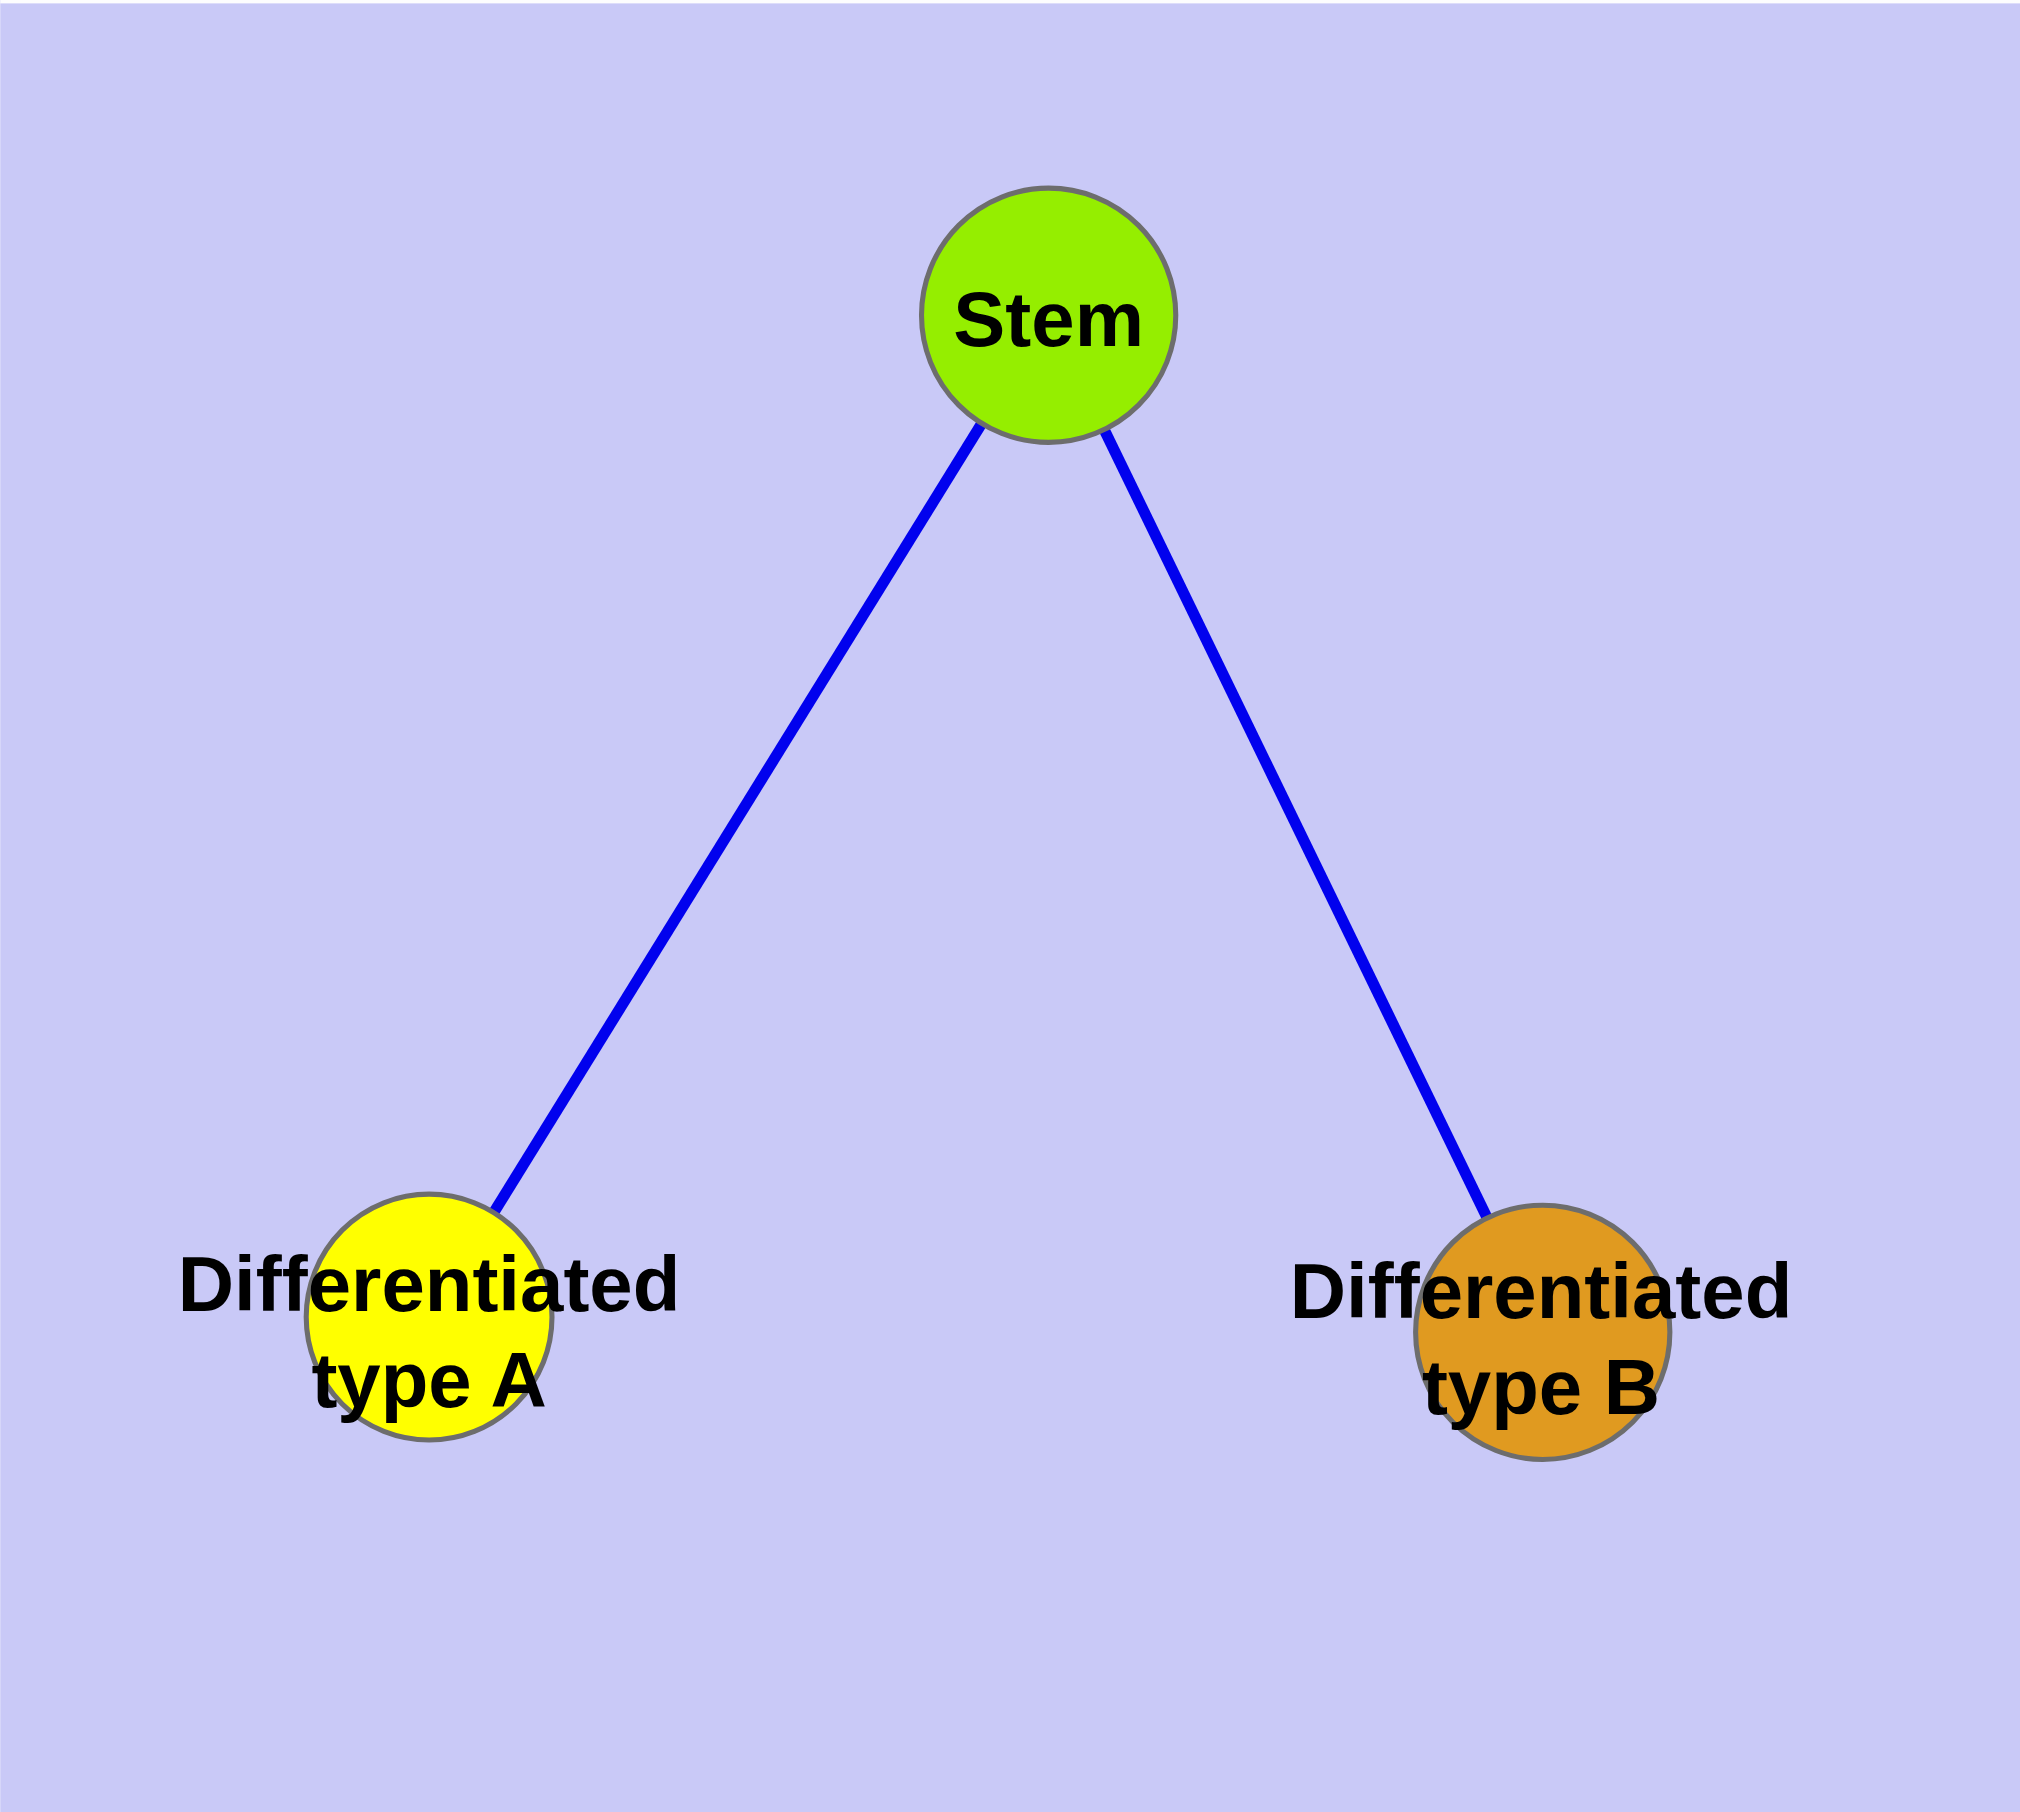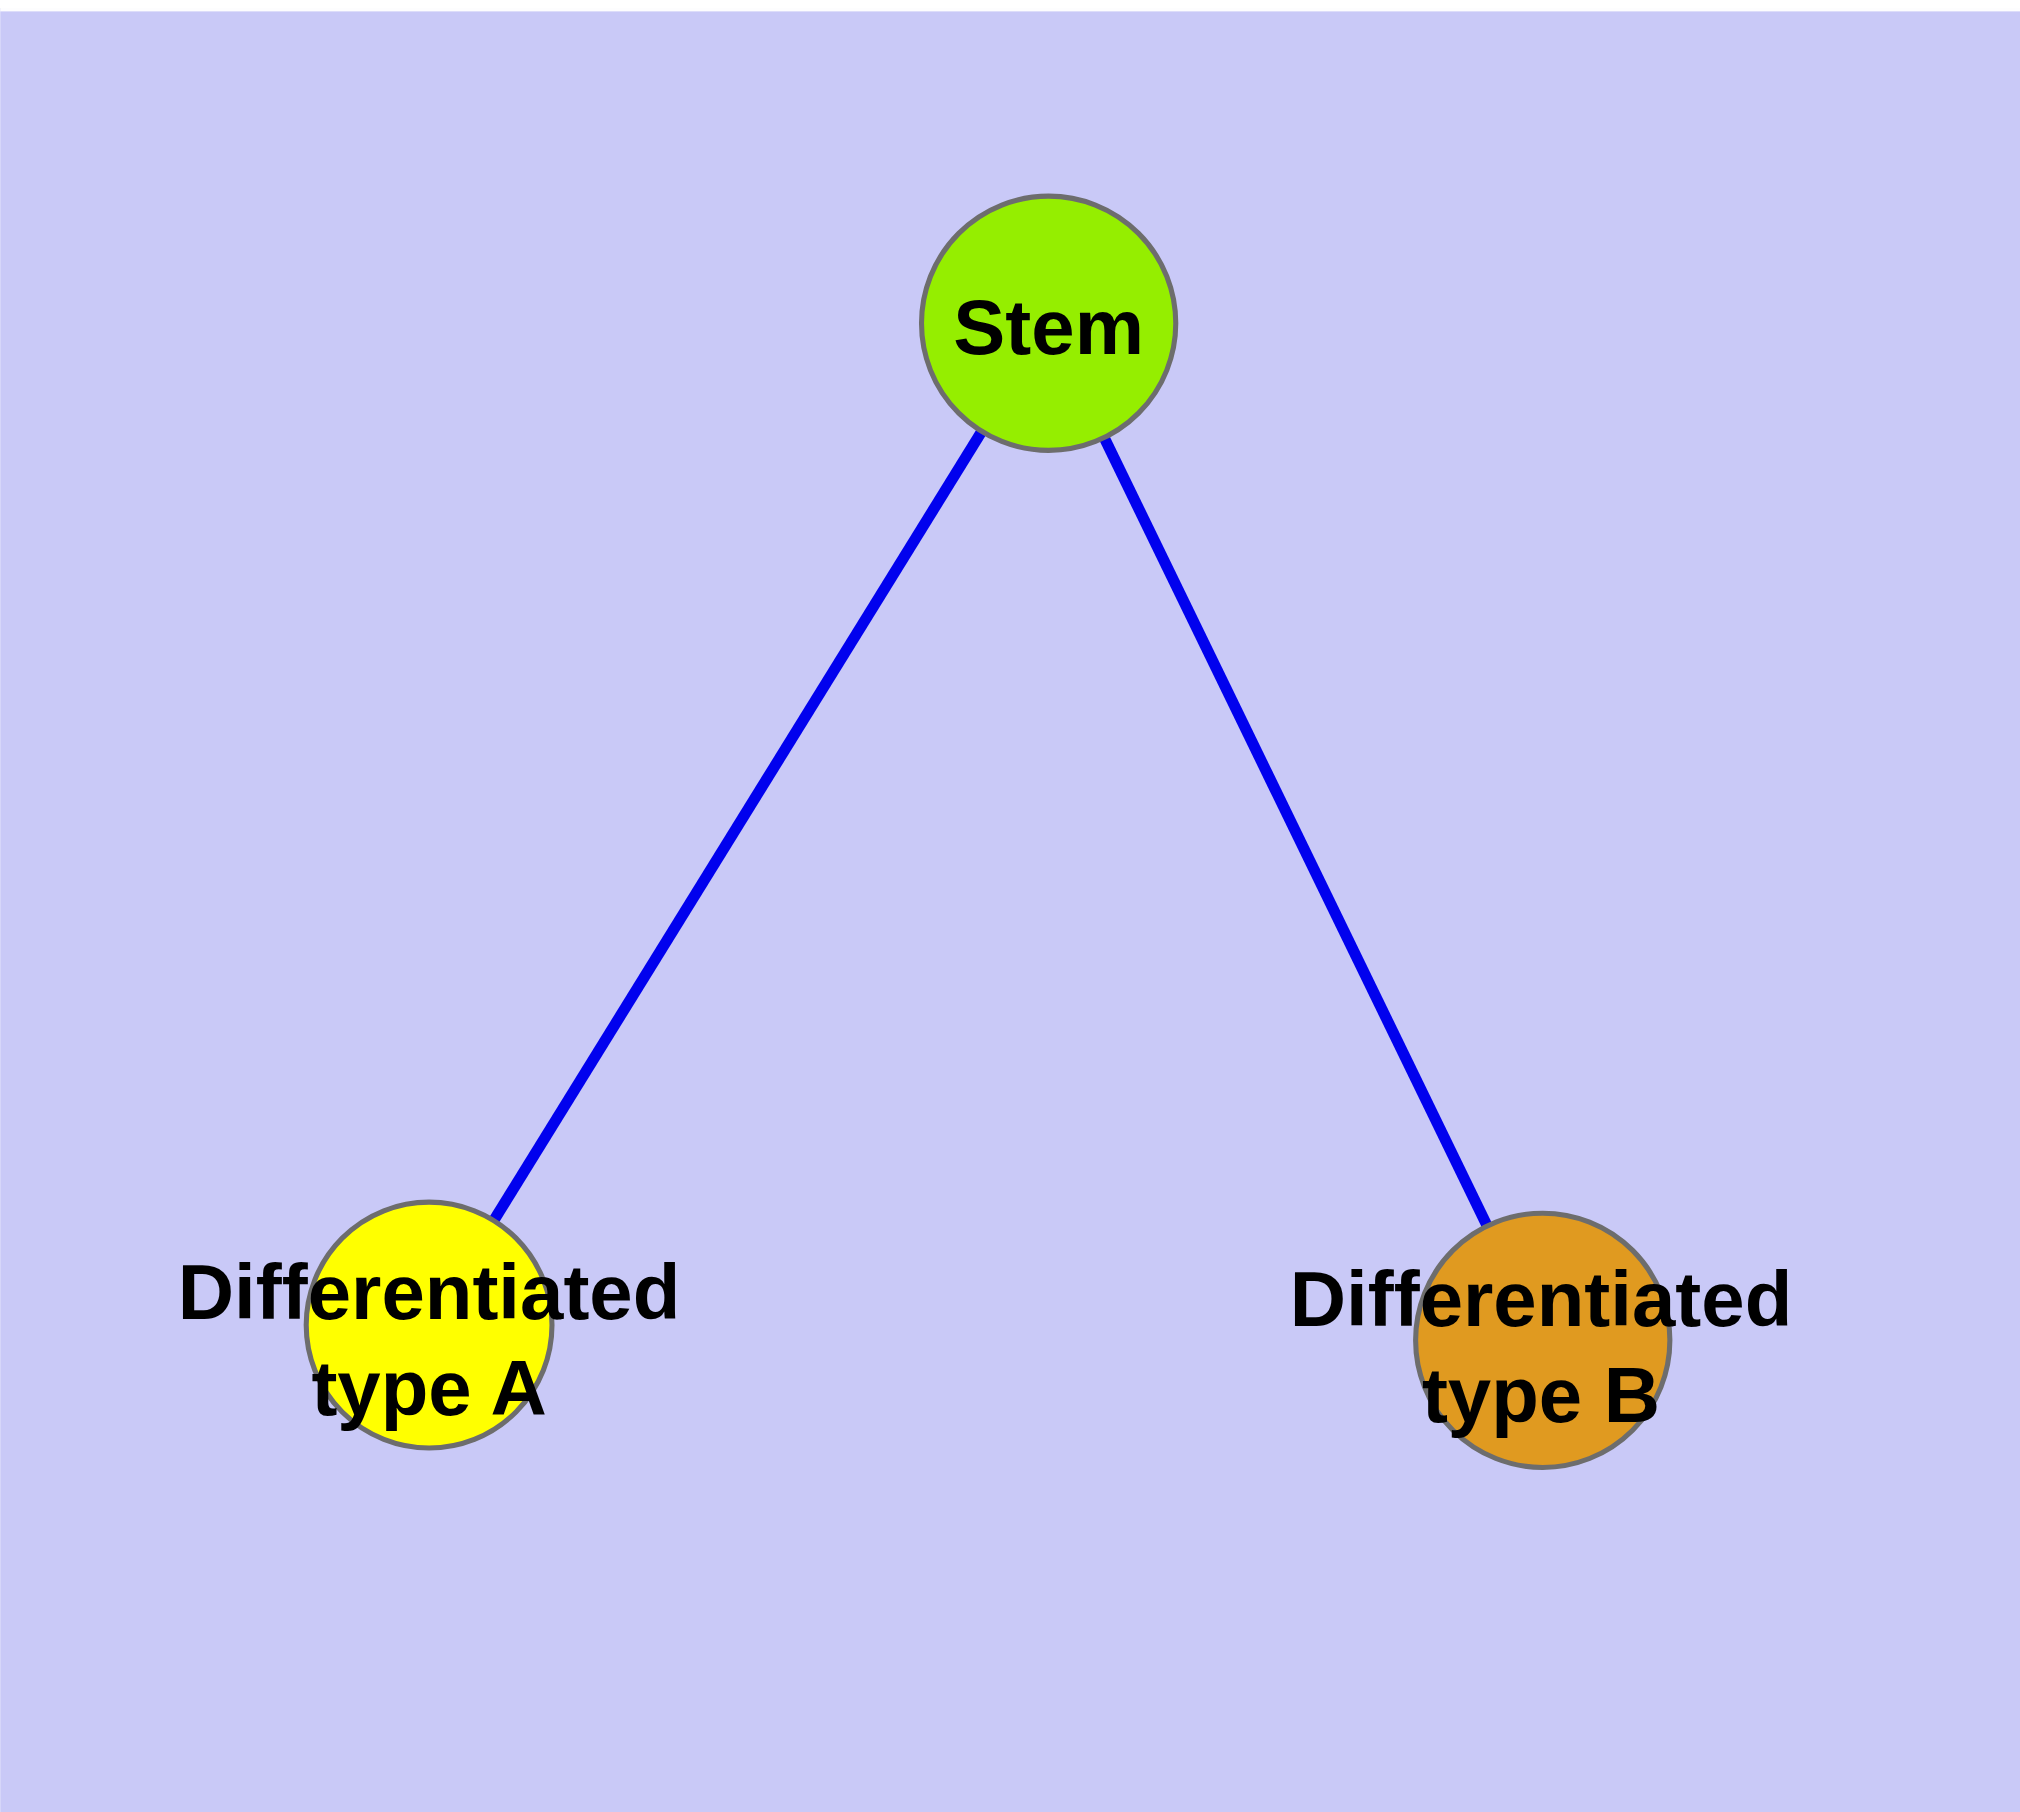--- a/index.html
+++ b/index.html
@@ -7,21 +7,20 @@
     padding: 0;
     width: 2021px;
     height: 1812px;
     overflow: hidden;
     background: #ffffff;
   }
   .stage {
     position: relative;
     width: 2021px;
     height: 1604px;
-    margin-top: 8px;
   }
   svg {
     display: block;
   }
   .node-label {
     font-family: "Liberation Sans", "DejaVu Sans", sans-serif;
     font-weight: bold;
     font-size: 92px;
     text-anchor: middle;
   }

